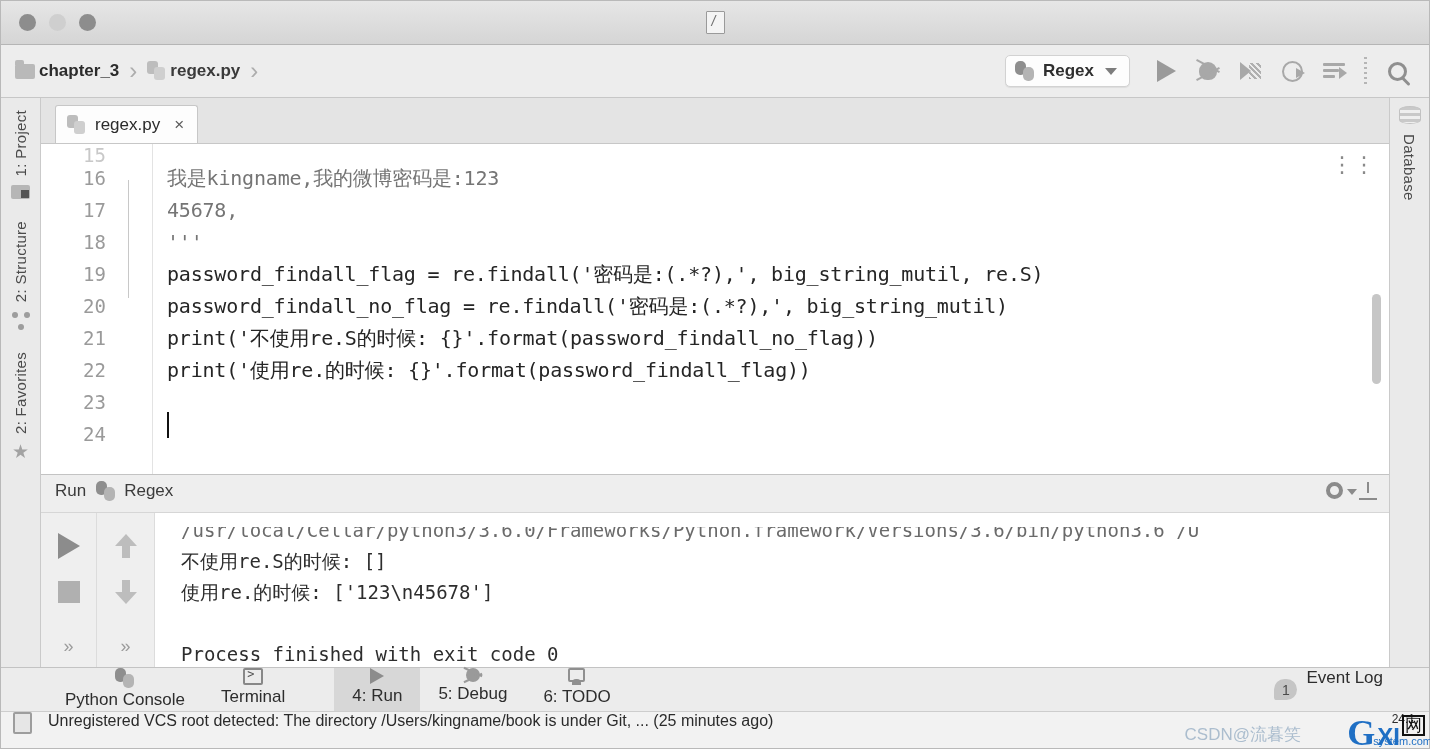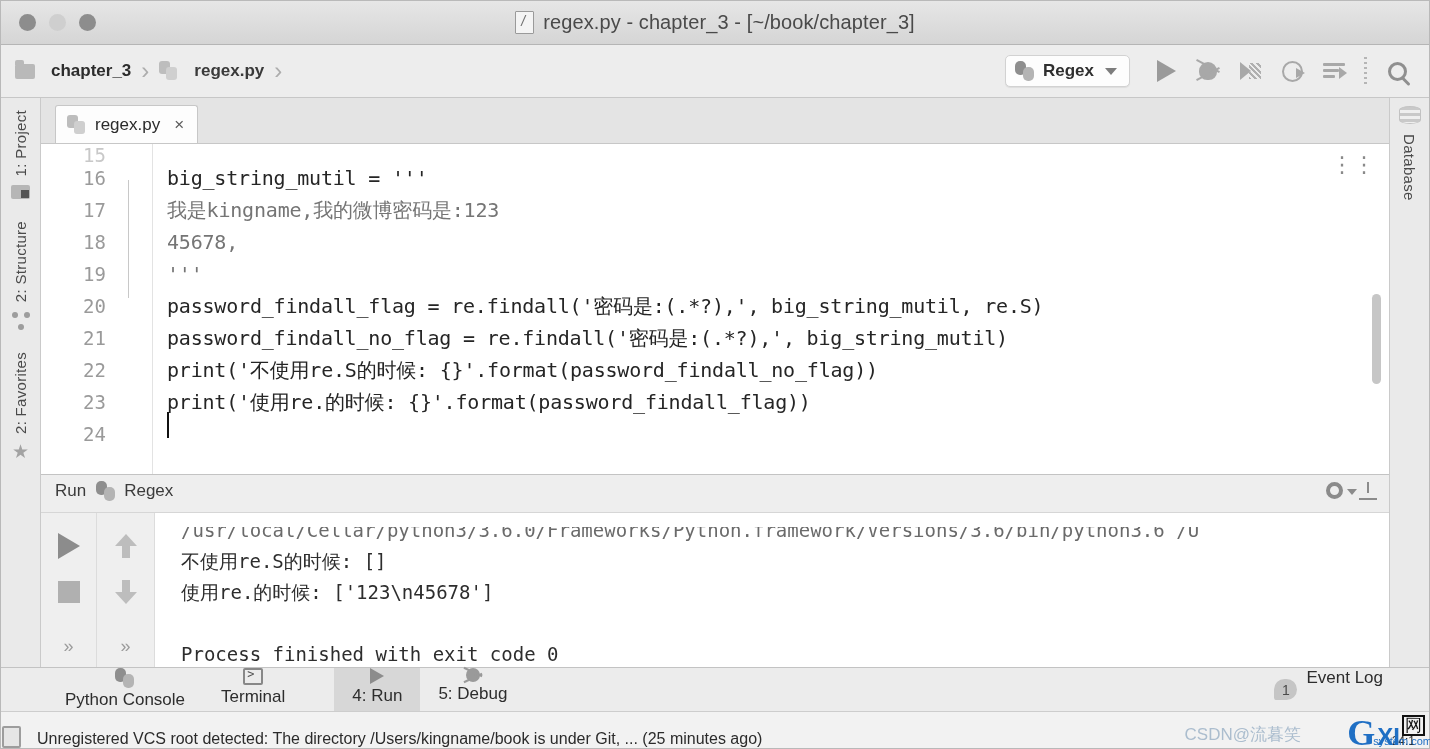--- a/index.html
+++ b/index.html
@@ -50,21 +50,21 @@
   }
 
   
   .navbar {
     height: 53px; min-height: 53px;
     background: #ededed;
     border-bottom: 1px solid #c7c7c7;
     display: flex; align-items: center; padding: 0 12px 0 14px;
   }
   .crumbs { display: flex; align-items: center; gap: 4px; }
-  .crumb { display: flex; align-items: center; gap: 16px; }
+  .crumb { display: flex; align-items: center; gap: 4px; }
   .crumb-label { font-size: 17px; color: #2c2c2c; font-weight: bold; }
   .crumb-label.dim { font-weight: bold; color: #3a3a3a; }
   .crumb-sep { font-size: 24px; color: #adadad; margin: 0 6px; font-weight: 300; }
   .folder-icon {
     width: 20px; height: 15px; background: #b9b9b9; border-radius: 2px;
     position: relative;
   }
   .folder-icon::before {
     content: ""; position: absolute; top: -4px; left: 0;
     width: 9px; height: 5px; background: #b9b9b9; border-radius: 2px 2px 0 0;
@@ -378,22 +378,22 @@
     border: 2px solid #8f8f8f; border-radius: 2px;
   }
   .tw-todo::after {
     content: ""; position: absolute; left: 4px; bottom: 0; width: 9px; height: 6px;
     background: #8f8f8f; border-radius: 4px 4px 0 0;
   }
 
   
   .statusbar {
     height: 37px; min-height: 37px; background: #f2f2f2;
-    border-top: 1px solid #cdcdcd; display: flex; align-items: flex-end;
-    padding: 0 14px 0 1px; position: relative;
+    border-top: 1px solid #cdcdcd; display: flex; align-items: flex-start;
+    padding: 0 14px 0 12px; position: relative;
   }
   .status-ico {
     width: 19px; height: 22px; border: 2px solid #9d9d9d; border-radius: 2px;
     background: #e6e6e6; margin-right: 16px;
   }
   .status-msg { font-size: 16px; color: #2b2b2b; }
   .status-right { margin-left: auto; display: flex; align-items: center; gap: 26px; }
   .status-pos { font-size: 12px; color: #2b2b2b; }
   .watermark {
     position: absolute; right: 128px; bottom: 2px;
@@ -420,21 +420,20 @@
 <div id="app">
 
   <div class="titlebar">
     <div class="traffic">
       <span class="dot close"></span>
       <span class="dot min"></span>
       <span class="dot max"></span>
     </div>
     <div class="title-center">
       <span class="pyfile-icon"></span>
-      <span class="title-text">regex.py - chapter_3 - [~/book/chapter_3]</span>
     </div>
   </div>
 
   <div class="navbar">
     <div class="crumbs">
       <span class="crumb">
         <span class="folder-icon"></span>
         <span class="crumb-label">chapter_3</span>
       </span>
       <span class="crumb-sep">›</span>
@@ -527,21 +526,20 @@
           <div class="gutter-line">19</div>
           <div class="gutter-line">20</div>
           <div class="gutter-line">21</div>
           <div class="gutter-line">22</div>
           <div class="gutter-line">23</div>
           <div class="gutter-line">24</div>
           <div class="fold-bar" style="top:36px;height:118px"></div>
         </div>
         <div class="code-area">
           <div class="code-line" style="height:14px;line-height:14px;overflow:hidden"></div>
-          <div class="code-line">big_string_mutil = '''</div>
           <div class="code-line dim">我是kingname,我的微博密码是:123</div>
           <div class="code-line dim">45678,</div>
           <div class="code-line dim">'''</div>
           <div class="code-line">password_findall_flag = re.findall('密码是:(.*?),', big_string_mutil, re.S)</div>
           <div class="code-line">password_findall_no_flag = re.findall('密码是:(.*?),', big_string_mutil)</div>
           <div class="code-line">print('不使用re.S的时候: {}'.format(password_findall_no_flag))</div>
           <div class="code-line">print('使用re.的时候: {}'.format(password_findall_flag))</div>
           <div class="code-line"></div>
           <div class="caret" style="top:268px"></div>
           <div class="editor-scroll-top">⋮⋮</div>
@@ -614,20 +612,24 @@
       <span>Terminal</span>
     </div>
     <div class="tw-item active">
       <span class="tw-play"></span>
       <span>4: Run</span>
     </div>
     <div class="tw-item">
       <span class="tw-bug"></span>
       <span>5: Debug</span>
     </div>
+    <div class="tw-item">
+      <span class="tw-todo"></span>
+      <span>6: TODO</span>
+    </div>
     <div class="tw-right">
       <span class="badge">1</span>
       <span class="tw-item" style="padding:0">Event Log</span>
     </div>
   </div>
 
   <div class="statusbar">
     <span class="status-ico"></span>
     <span class="status-msg">Unregistered VCS root detected: The directory /Users/kingname/book is under Git, ... (25 minutes ago)</span>
     <span class="status-right">

